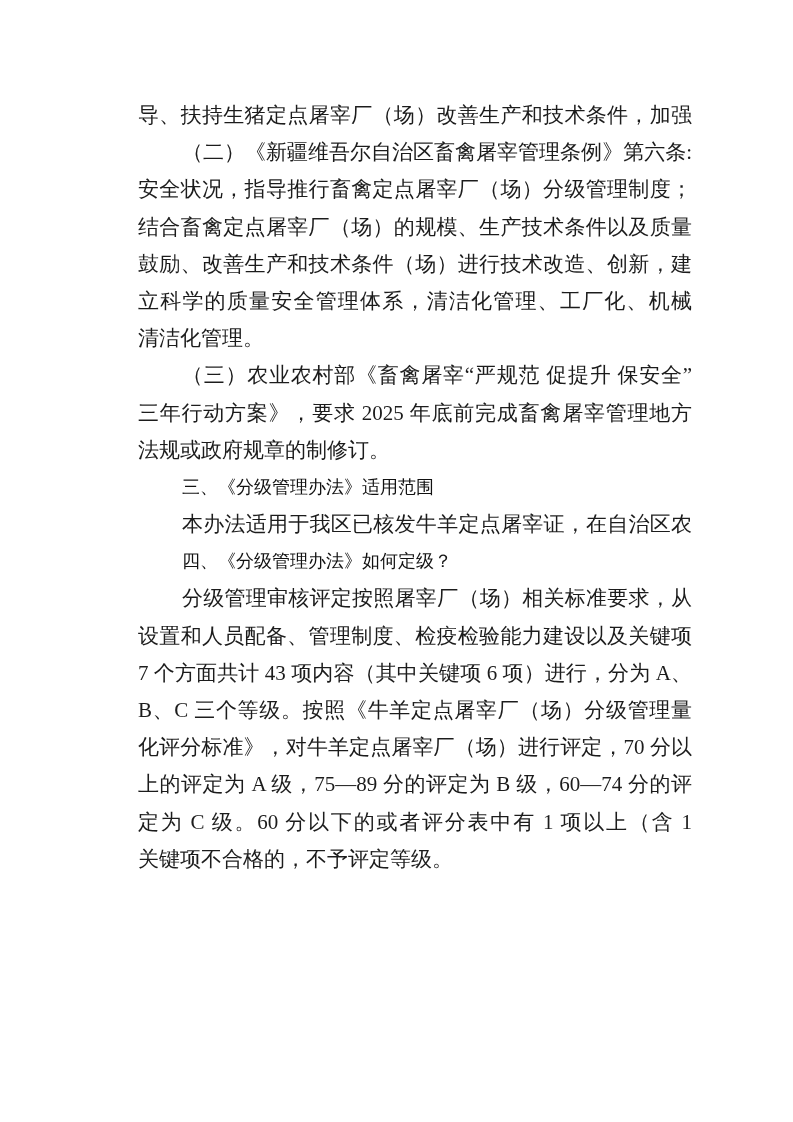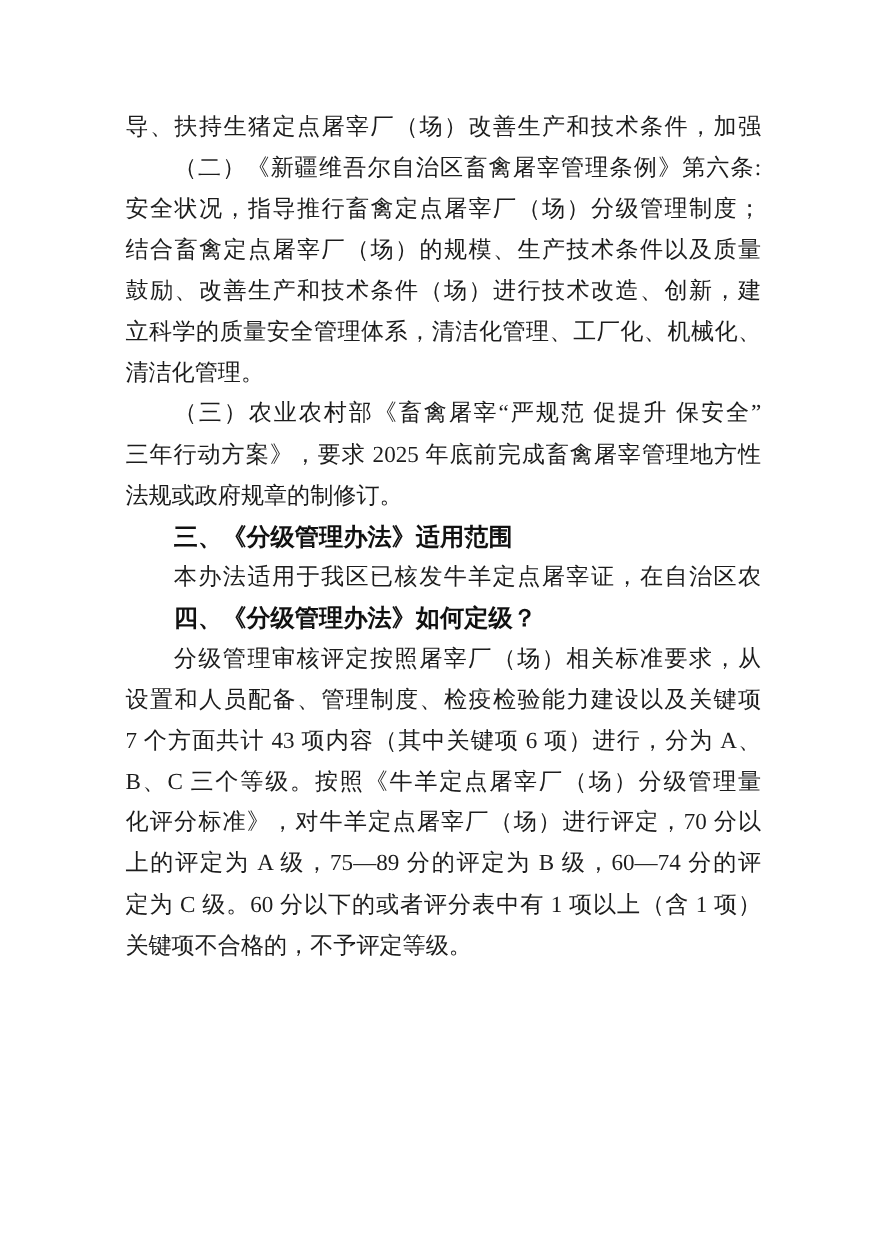--- a/index.html
+++ b/index.html
@@ -21,25 +21,26 @@
     top: 97px;
     width: 578px;
   }
   .line {
     height: 37.2px;
     line-height: 37.2px;
     color: #1c1c1c;
     font-size: 21px;
     font-family: "Liberation Serif", "DejaVu Serif", serif;
     overflow: hidden;
+    margin-left: 24px;
   }
   .line.heading {
     font-family: "Liberation Sans", "DejaVu Sans", sans-serif;
-    font-weight: 700;
-    font-size: 22px;
+    font-weight: 400;
+    font-size: 18px;
     color: #111111;
   }
   .line.indent {
     padding-left: 44px;
   }
   .line.justify {
     text-align: justify;
     text-align-last: justify;
   }
 </style>

